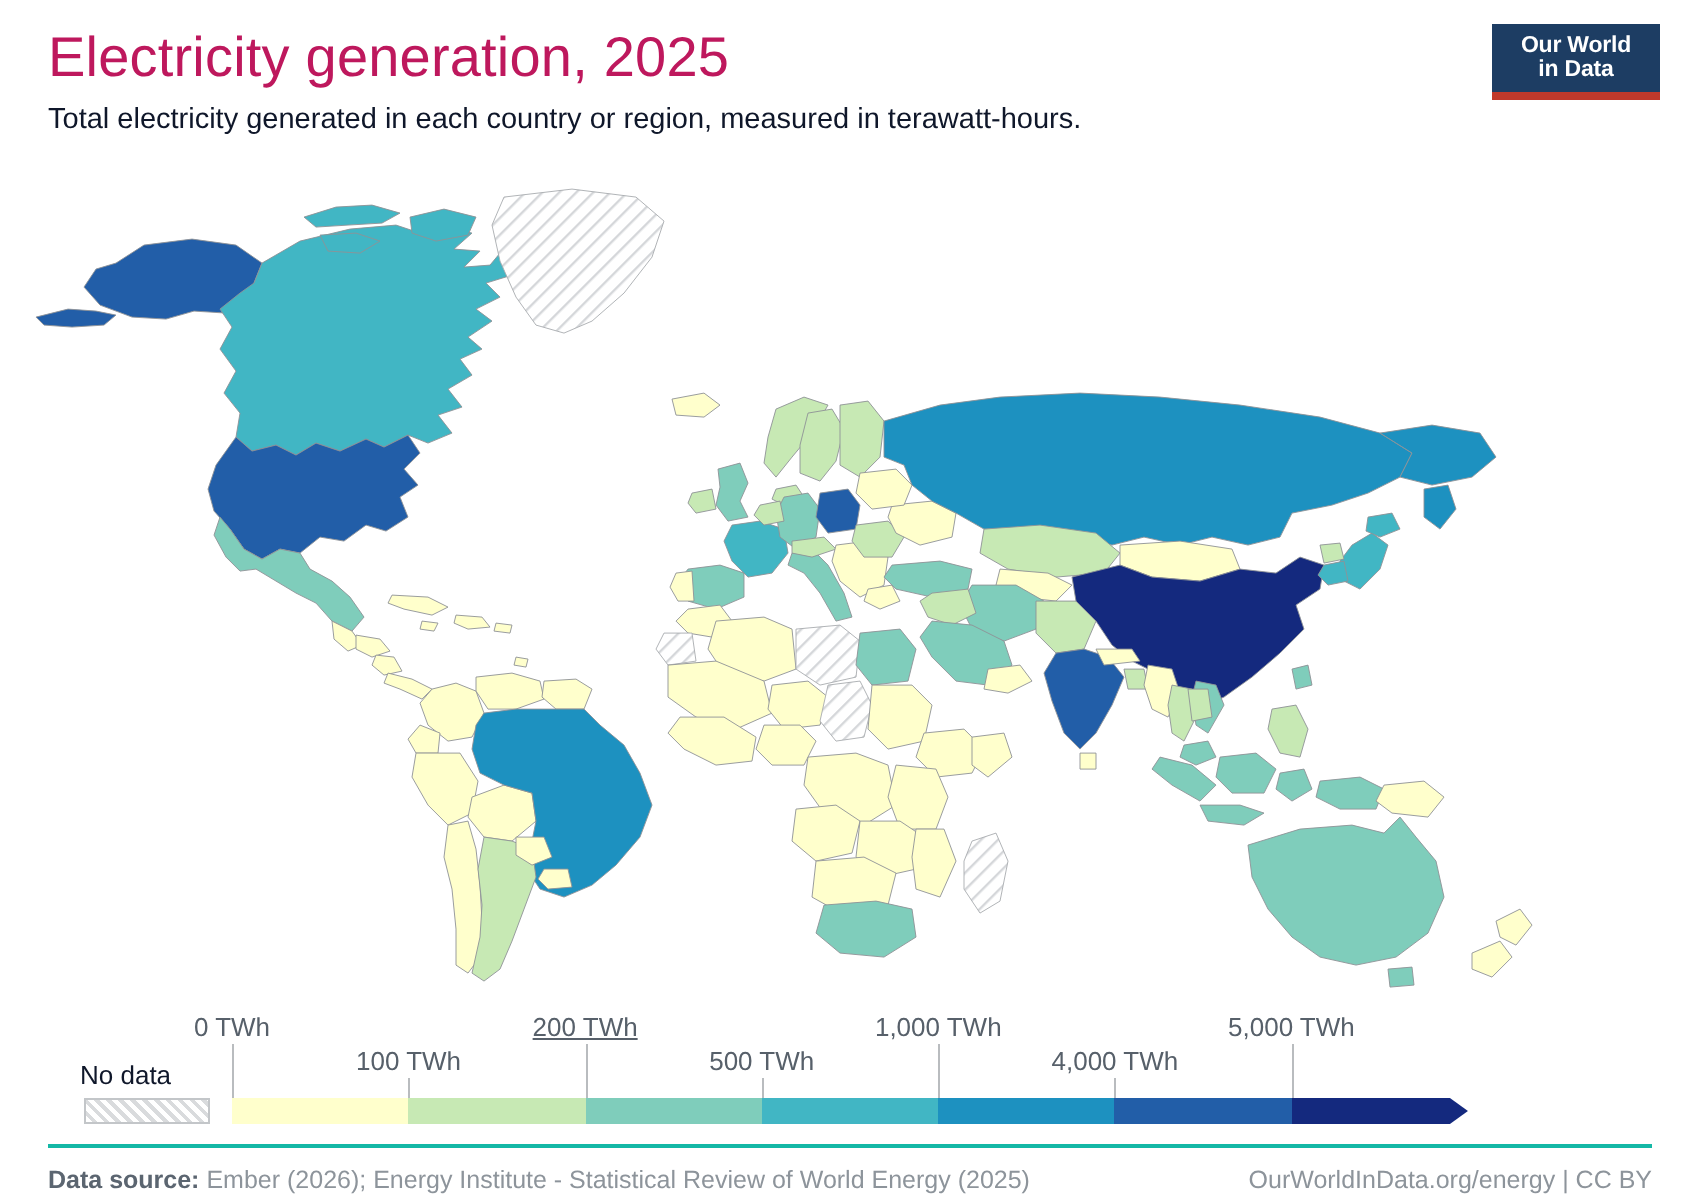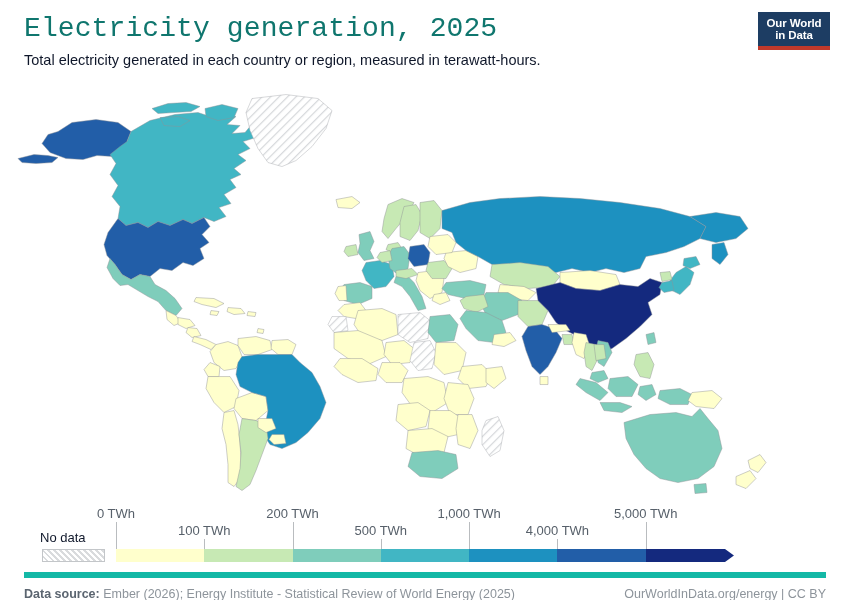--- a/index.html
+++ b/index.html
@@ -16,41 +16,41 @@
     display:flex;flex-direction:column;
   }
 
   
   .header{
     position:relative;
     padding:14px 24px 0 24px;
     flex:0 0 auto;
   }
   .title{
-    font-family:Liberation Mono, monospace;
+    font-family:Liberation Sans, sans-serif;
     font-size:28px;
     font-weight:400;
     letter-spacing:.1px;
-    color:#0f766e;
+    color:#be185d;
     line-height:1.1;
     margin:0 0 6px 0;
     white-space:nowrap;
   }
   .subtitle{
     font-size:14.5px;
     color:#0f172a;
     line-height:1.25;
     margin:0;
     font-weight:400;
     white-space:nowrap;
   }
   .owid-logo{
     position:absolute;
     top:12px;right:20px;
-    width:72px;
+    width:84px;
     background:#1d3d63;
     padding:5px 6px 4px 6px;
     box-sizing:border-box;
     border-bottom:4px solid #c0392b;
     text-align:center;
     line-height:1.08;
   }
   .owid-logo span{
     display:block;
     color:#ffffff;
@@ -138,21 +138,21 @@
     color:#57606a;
     white-space:nowrap;
     transform:translateX(-50%);
   }
   .tick-label.hi{bottom:41px;}
   .tick-label.lo{bottom:24px;}
 
   
   .footer{
     flex:0 0 auto;
-    border-top:6px solid #14b8a6;
+    border-top:2px solid #14b8a6;
     margin:0 24px;
     padding:9px 0 0 0;
     display:flex;
     justify-content:space-between;
     align-items:baseline;
     font-size:12.5px;
     color:#8d949b;
     height:28px;
     box-sizing:border-box;
   }
@@ -326,21 +326,21 @@
           <div class="bin" style="background: rgb(65, 182, 196); flex: 1 1 0px;"></div>
           <div class="bin" style="background: rgb(29, 145, 192); flex: 1 1 0px;"></div>
           <div class="bin" style="background: rgb(34, 94, 168); flex: 1 1 0px;"></div>
           <div class="bin" style="background: rgb(20, 41, 126); flex: 1 1 0px; clip-path: polygon(0px 0px, calc(100% - 9px) 0px, 100% 50%, calc(100% - 9px) 100%, 0px 100%);"></div>
         </div>
     <div class="tick hi" style="left: 0%;"></div>
         <div class="tick-label hi" style="left: 0%;">0 TWh</div>
         <div class="tick lo" style="left: 14.2857%;"></div>
         <div class="tick-label lo" style="left: 14.2857%; margin-top: 20px;">100 TWh</div>
         <div class="tick hi" style="left: 28.5714%;"></div>
-        <div class="tick-label hi" style="left: 28.5714%;">200 TWh</div>
+        <div class="tick-label hi" style="left: 28.5714%; text-decoration: underline;">200 TWh</div>
         <div class="tick lo" style="left: 42.8571%;"></div>
         <div class="tick-label lo" style="left: 42.8571%;">500 TWh</div>
         <div class="tick hi" style="left: 57.1429%;"></div>
         <div class="tick-label hi" style="left: 57.1429%;">1,000 TWh</div>
         <div class="tick lo" style="left: 71.4286%;"></div>
         <div class="tick-label lo" style="left: 71.4286%;">4,000 TWh</div>
         <div class="tick hi" style="left: 85.7143%;"></div>
         <div class="tick-label hi" style="left: 85.7143%;">5,000 TWh</div>
       </div>
   </div>

